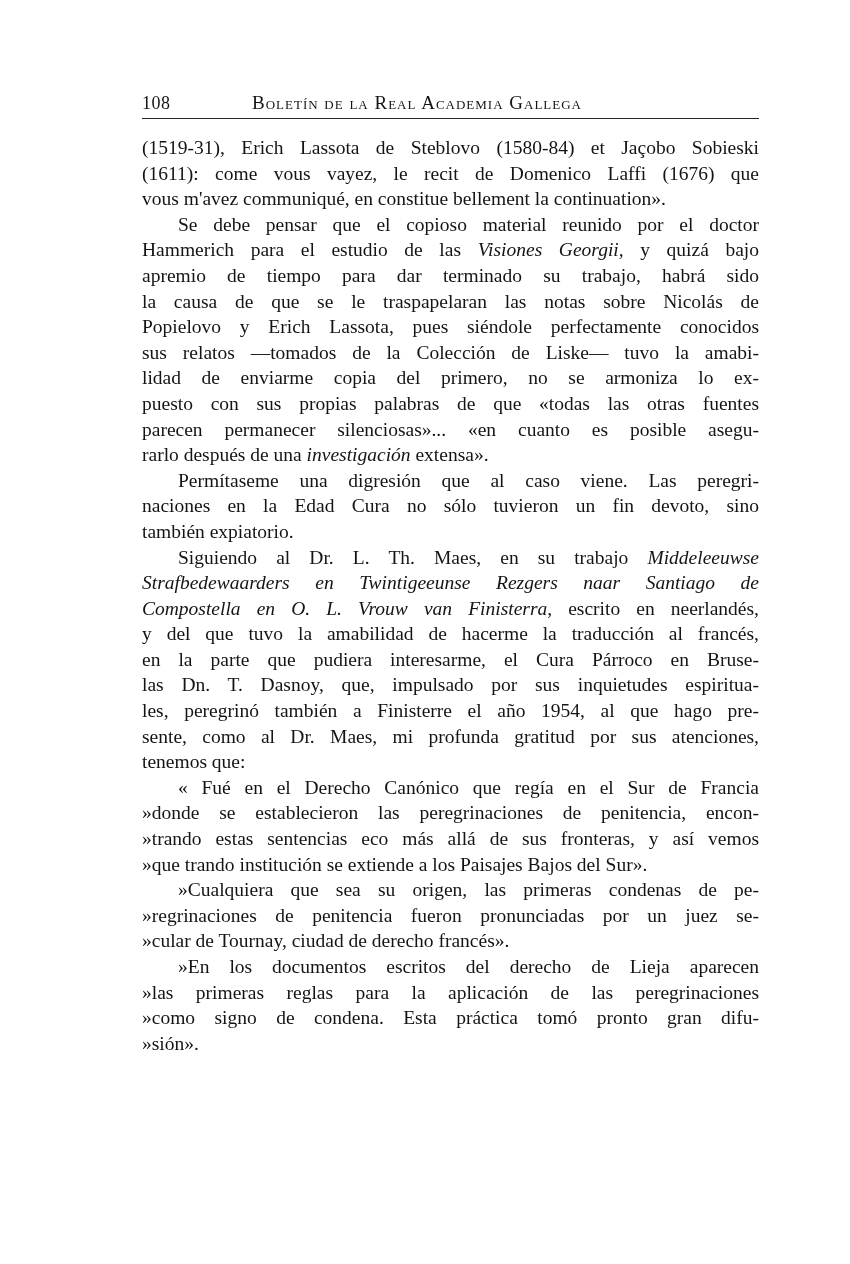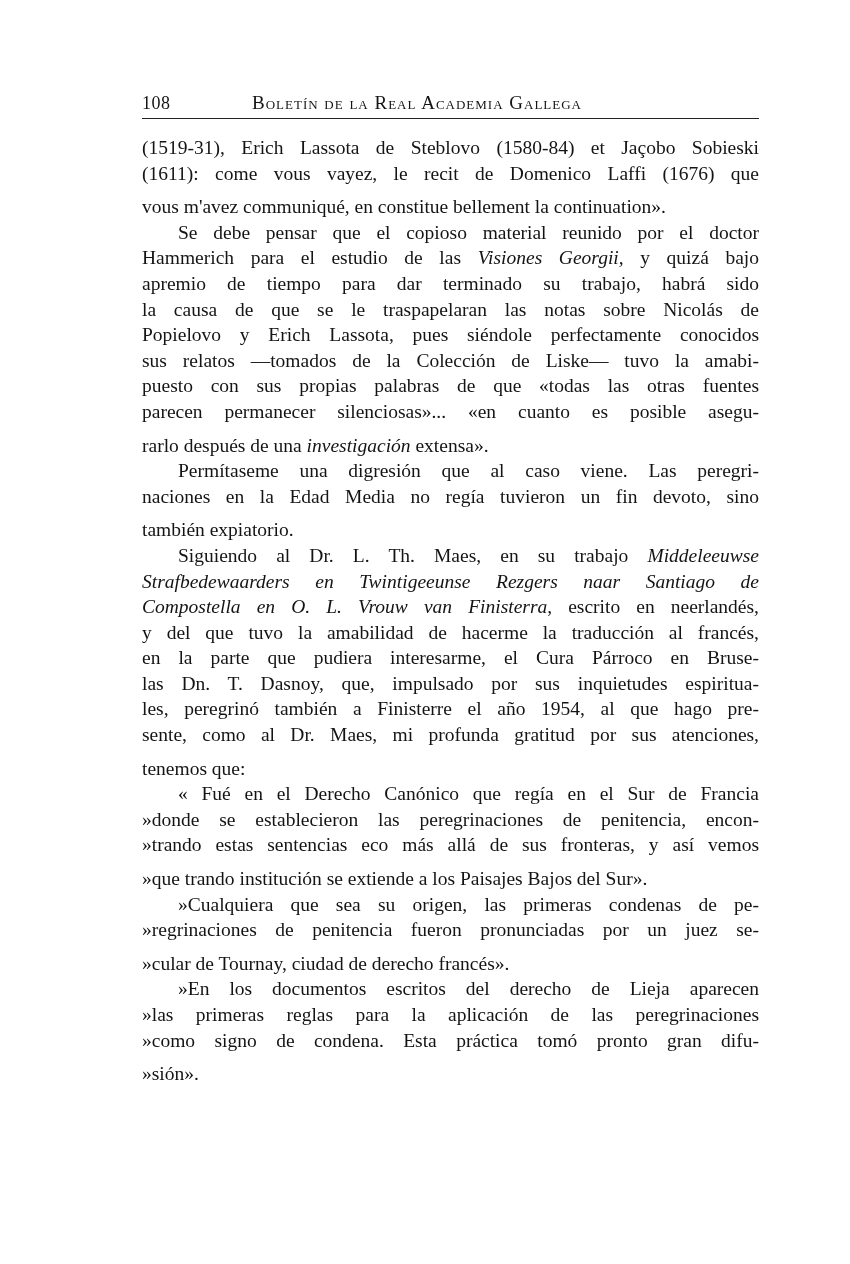--- a/index.html
+++ b/index.html
@@ -11,21 +11,21 @@
     .page { position: absolute; left: 142px; top: 92px; width: 617px; }
     .running-head {
       display: flex; align-items: baseline; height: 26px;
       font-size: 17px; letter-spacing: 0.5px;
     }
     .page-num { width: 110px; font-size: 18px; }
     .journal { font-variant: small-caps; font-size: 19px; letter-spacing: 1px; }
     .rule { border-top: 1.5px solid #222; margin-top: 0px; margin-bottom: 16px; width: 617px; }
     .body-text { font-size: 19.5px; line-height: 25.6px; text-align: justify; }
     .line { display: block; white-space: nowrap; text-align: justify; text-align-last: justify; height: 25.6px; overflow: visible; }
-    .line.last { text-align-last: left; margin-top: 8px; }
+    .line.last { text-align-last: left; }
     .indent { padding-left: 36px; }
     em { font-style: italic; }
   </style>
 </head>
 <body>
 
 <div class="page">
   <div class="running-head">
     <span class="page-num">108</span>
     <span class="journal">Boletín de la Real Academia Gallega</span>
@@ -37,27 +37,28 @@
         <span class="line">(1611): come vous vayez, le recit de Domenico Laffi (1676) que</span>
         <span class="line last">vous m'avez communiqué, en constitue bellement la continuation».</span>
       </div>
       <div>
         <span class="line indent">Se debe pensar que el copioso material reunido por el doctor</span>
         <span class="line">Hammerich para el estudio de las <em>Visiones Georgii,</em> y quizá bajo</span>
         <span class="line">apremio de tiempo para dar terminado su trabajo, habrá sido</span>
         <span class="line">la causa de que se le traspapelaran las notas sobre Nicolás de</span>
         <span class="line">Popielovo y Erich Lassota, pues siéndole perfectamente conocidos</span>
         <span class="line">sus relatos —tomados de la Colección de Liske— tuvo la amabi-</span>
+        <span class="line">lidad de enviarme copia del primero, no se armoniza lo ex-</span>
         <span class="line">puesto con sus propias palabras de que «todas las otras fuentes</span>
         <span class="line">parecen permanecer silenciosas»... «en cuanto es posible asegu-</span>
         <span class="line last">rarlo después de una <em>investigación</em> extensa».</span>
       </div>
       <div>
         <span class="line indent">Permítaseme una digresión que al caso viene. Las peregri-</span>
-        <span class="line">naciones en la Edad Media no regía tuvieron un fin devoto, sino</span>
+        <span class="line">naciones en la Edad Cura no sólo tuvieron un fin devoto, sino</span>
         <span class="line last">también expiatorio.</span>
       </div>
       <div>
         <span class="line indent">Siguiendo al Dr. L. Th. Maes, en su trabajo <em>Middeleeuwse</em></span>
         <span class="line"><em>Strafbedewaarders en Twintigeeunse Rezgers naar Santiago de</em></span>
         <span class="line"><em>Compostella en O. L. Vrouw van Finisterra</em>, escrito en neerlandés,</span>
         <span class="line">y del que tuvo la amabilidad de hacerme la traducción al francés,</span>
         <span class="line">en la parte que pudiera interesarme, el Cura Párroco en Bruse-</span>
         <span class="line">las Dn. T. Dasnoy, que, impulsado por sus inquietudes espiritua-</span>
         <span class="line">les, peregrinó también a Finisterre el año 1954, al que hago pre-</span>

